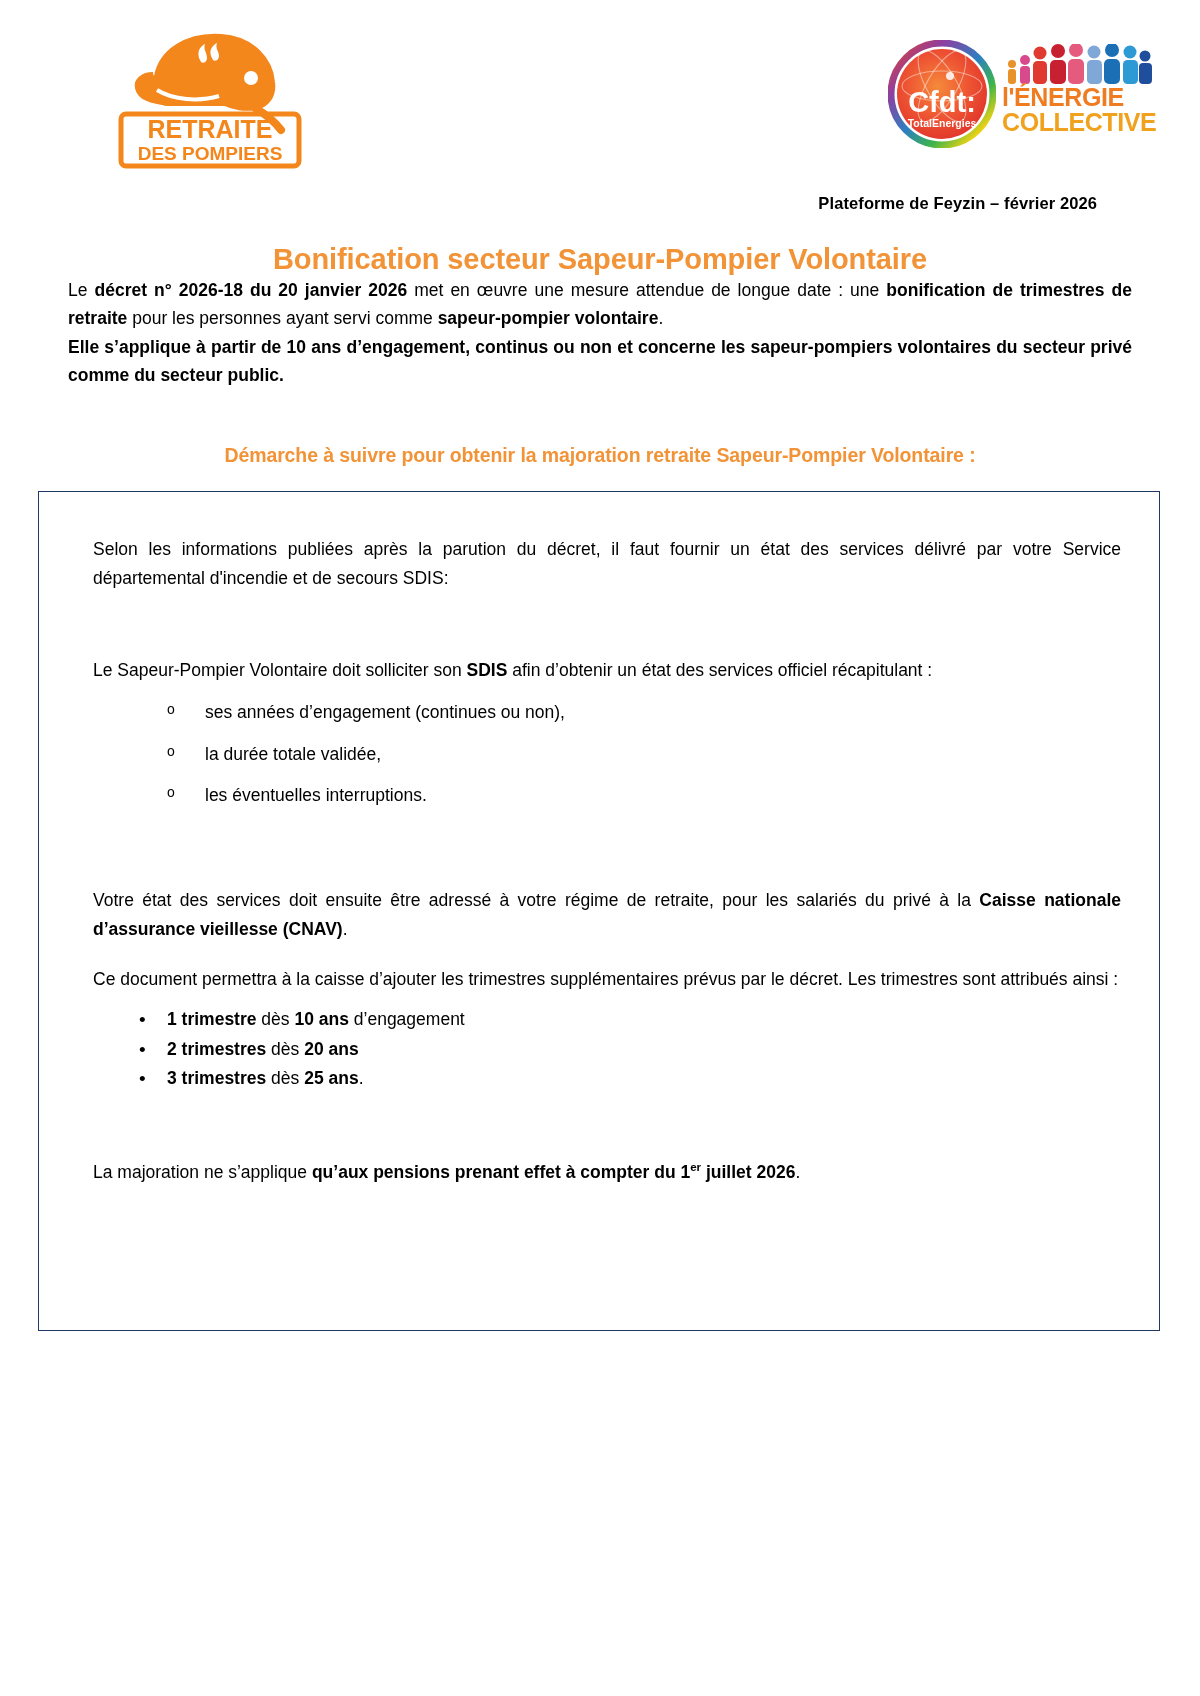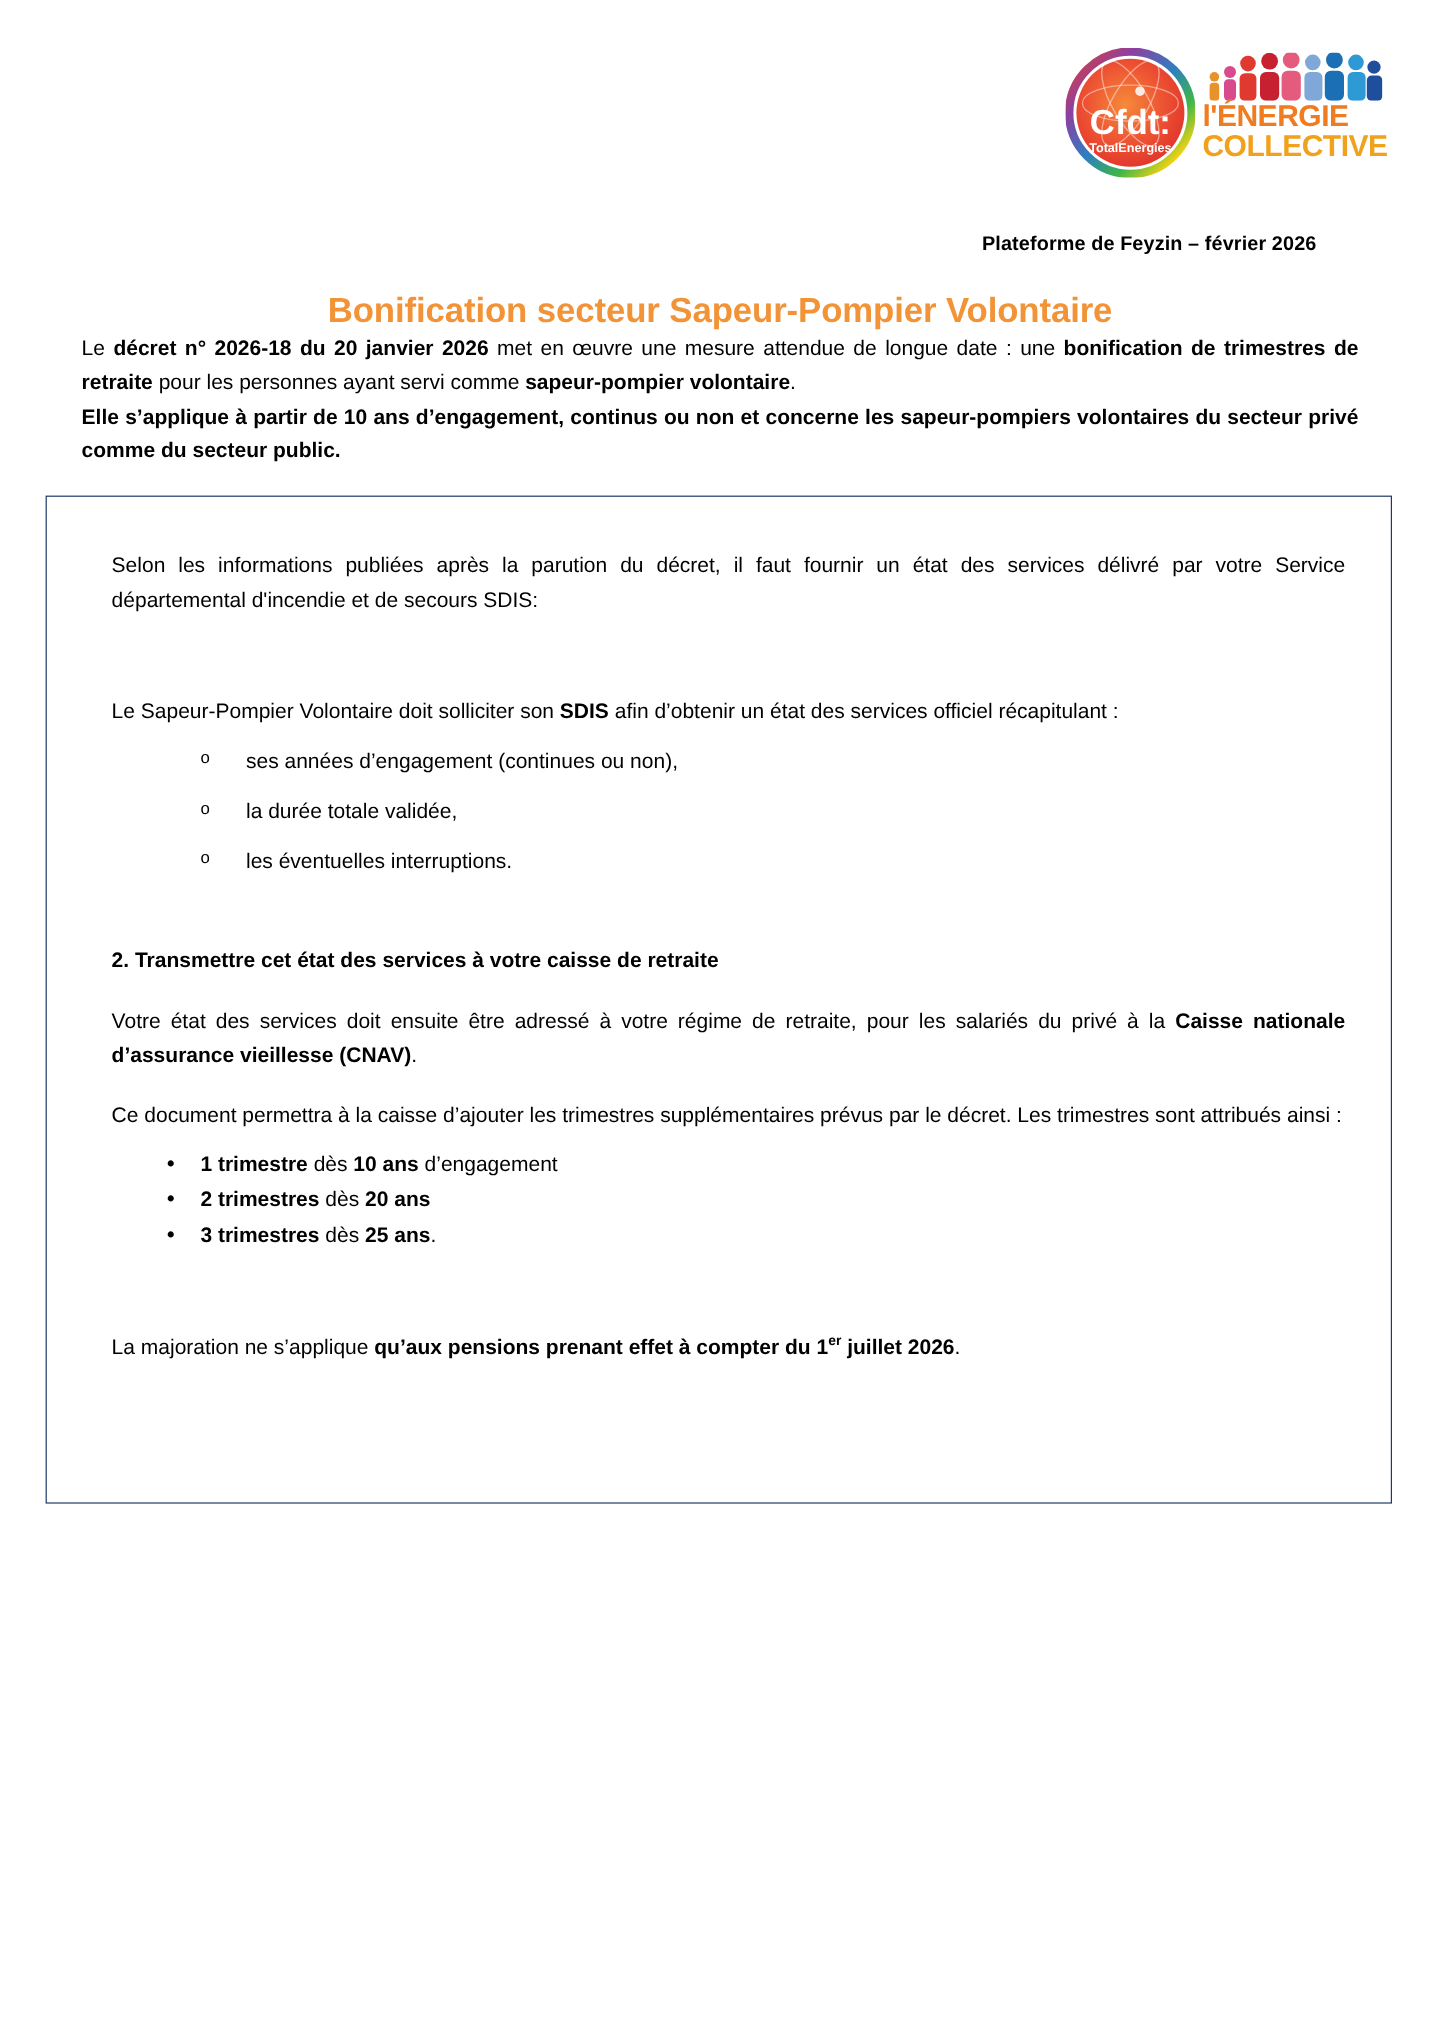--- a/index.html
+++ b/index.html
@@ -181,20 +181,44 @@
   }
   sup { font-size: 0.66em; vertical-align: super; margin-top: 34px; }
 </style>
 </head>
 <body>
 
 <div class="page">
 
   <div class="logo-row">
 
+    <div class="logo-retraite">
+      <svg viewBox="0 0 230 150" width="230" height="150" aria-hidden="true">
+        <g fill="none" stroke="#F3871C" stroke-width="5">
+
+          <path d="M60 62 C62 26 96 12 126 14 C158 16 176 38 178 60 C180 74 172 84 160 86
+                   C150 88 138 86 130 82 L74 82 C64 82 58 74 60 62 Z" fill="#F3871C" stroke="#F3871C" stroke-width="4"></path>
+
+          <path d="M74 82 C56 80 44 76 42 66 C40 58 48 52 58 52" fill="#F3871C" stroke="#F3871C" stroke-width="4"></path>
+
+          <path d="M160 86 C170 92 180 100 186 108" stroke="#F3871C" stroke-width="8" stroke-linecap="round"></path>
+
+          <path d="M62 68 C78 78 104 80 124 74" stroke="#ffffff" stroke-width="4" fill="none"></path>
+
+          <path d="M104 36 C102 28 106 24 110 22 C108 28 112 30 112 36 C112 40 108 42 106 40 Z" fill="#ffffff" stroke="none"></path>
+          <path d="M116 34 C114 27 118 23 122 21 C120 27 124 29 124 34 C124 38 120 40 118 38 Z" fill="#ffffff" stroke="none"></path>
+
+          <circle cx="156" cy="56" r="7" fill="#ffffff" stroke="none"></circle>
+        </g>
+
+        <rect x="26" y="92" width="178" height="52" rx="5" fill="none" stroke="#F3871C" stroke-width="5"></rect>
+        <text x="115" y="116" text-anchor="middle" fill="#F3871C" font-family="Liberation Sans, sans-serif" font-size="25" font-weight="bold">RETRAITE</text>
+        <text x="115" y="138" text-anchor="middle" fill="#F3871C" font-family="Liberation Sans, sans-serif" font-size="19" font-weight="bold">DES POMPIERS</text>
+      </svg>
+    </div>
 
     <div class="logo-cfdt">
       <div class="cfdt-badge">
         <svg viewBox="0 0 108 108" width="108" height="108" aria-hidden="true">
           <defs>
             <linearGradient id="ring" x1="0%" y1="0%" x2="100%" y2="100%">
               <stop offset="0%" stop-color="#E8402A"></stop>
               <stop offset="25%" stop-color="#8E3FA0"></stop>
               <stop offset="50%" stop-color="#2D7FC1"></stop>
               <stop offset="70%" stop-color="#3DB54A"></stop>
@@ -254,20 +278,21 @@
   <div class="meta-line">Plateforme de Feyzin – février 2026</div>
 
   <div class="doc-title">Bonification secteur Sapeur-Pompier Volontaire</div>
 
   <div class="body-wrap">
 
     <p class="para para-1"><span>Le </span><b>décret n° 2026-18 du 20 janvier 2026</b><span> met en œuvre une mesure attendue de longue date : une </span><b>bonification de trimestres de retraite</b><span> pour les personnes ayant servi comme </span><b>sapeur-pompier volontaire</b><span>.</span></p>
 
     <p class="para para-2">Elle s’applique à partir de 10 ans d’engagement, continus ou non et concerne les sapeur-pompiers volontaires du secteur privé comme du secteur public.</p>
 
+    <div class="subhead">Démarche à suivre pour obtenir la majoration retraite Sapeur-Pompier Volontaire :</div>
   </div>
 
   <div class="box">
     <div class="box-inner">
 
       <p>Selon les informations publiées après la parution du décret, il faut fournir un état des services délivré par votre Service départemental d'incendie et de secours SDIS:</p>
 
       <div class="gap-lg"></div>
 
 
@@ -276,21 +301,20 @@
       <p><span>Le Sapeur-Pompier Volontaire doit solliciter son </span><b>SDIS</b><span> afin d’obtenir un état des services officiel récapitulant :</span></p>
 
       <ul class="sub-o">
         <li><span class="o-mark">o</span><span>ses années d’engagement (continues ou non),</span></li>
         <li><span class="o-mark">o</span><span>la durée totale validée,</span></li>
         <li><span class="o-mark">o</span><span>les éventuelles interruptions.</span></li>
       </ul>
 
       <div class="gap-lg"></div>
 
-      <p class="step-title"> 2. Transmettre cet état des services à votre caisse de retraite</p>
 
       <div class="gap-sm"></div>
 
       <p><span>Votre état des services doit ensuite être adressé à votre régime de retraite, pour les salariés du privé à la </span><b>Caisse nationale d’assurance vieillesse (CNAV)</b><span>.</span></p>
 
       <div class="gap-sm"></div>
 
       <p>Ce document permettra à la caisse d’ajouter les trimestres supplémentaires prévus par le décret. Les trimestres sont attribués ainsi :</p>
 
       <ul class="disc">

